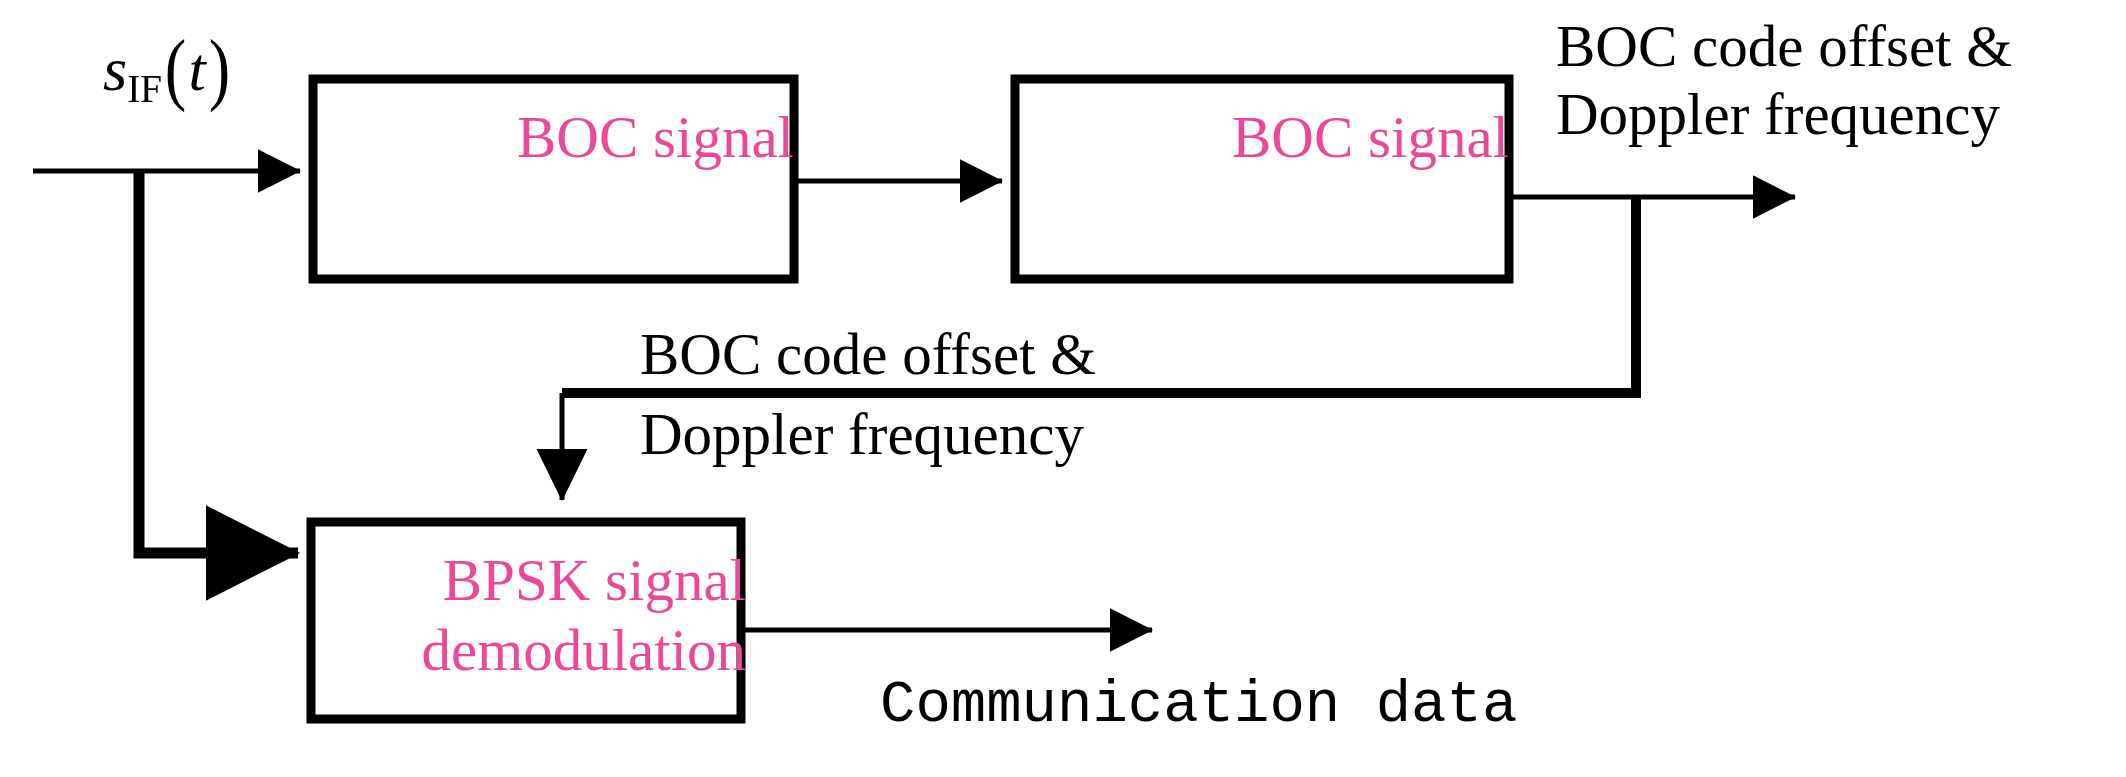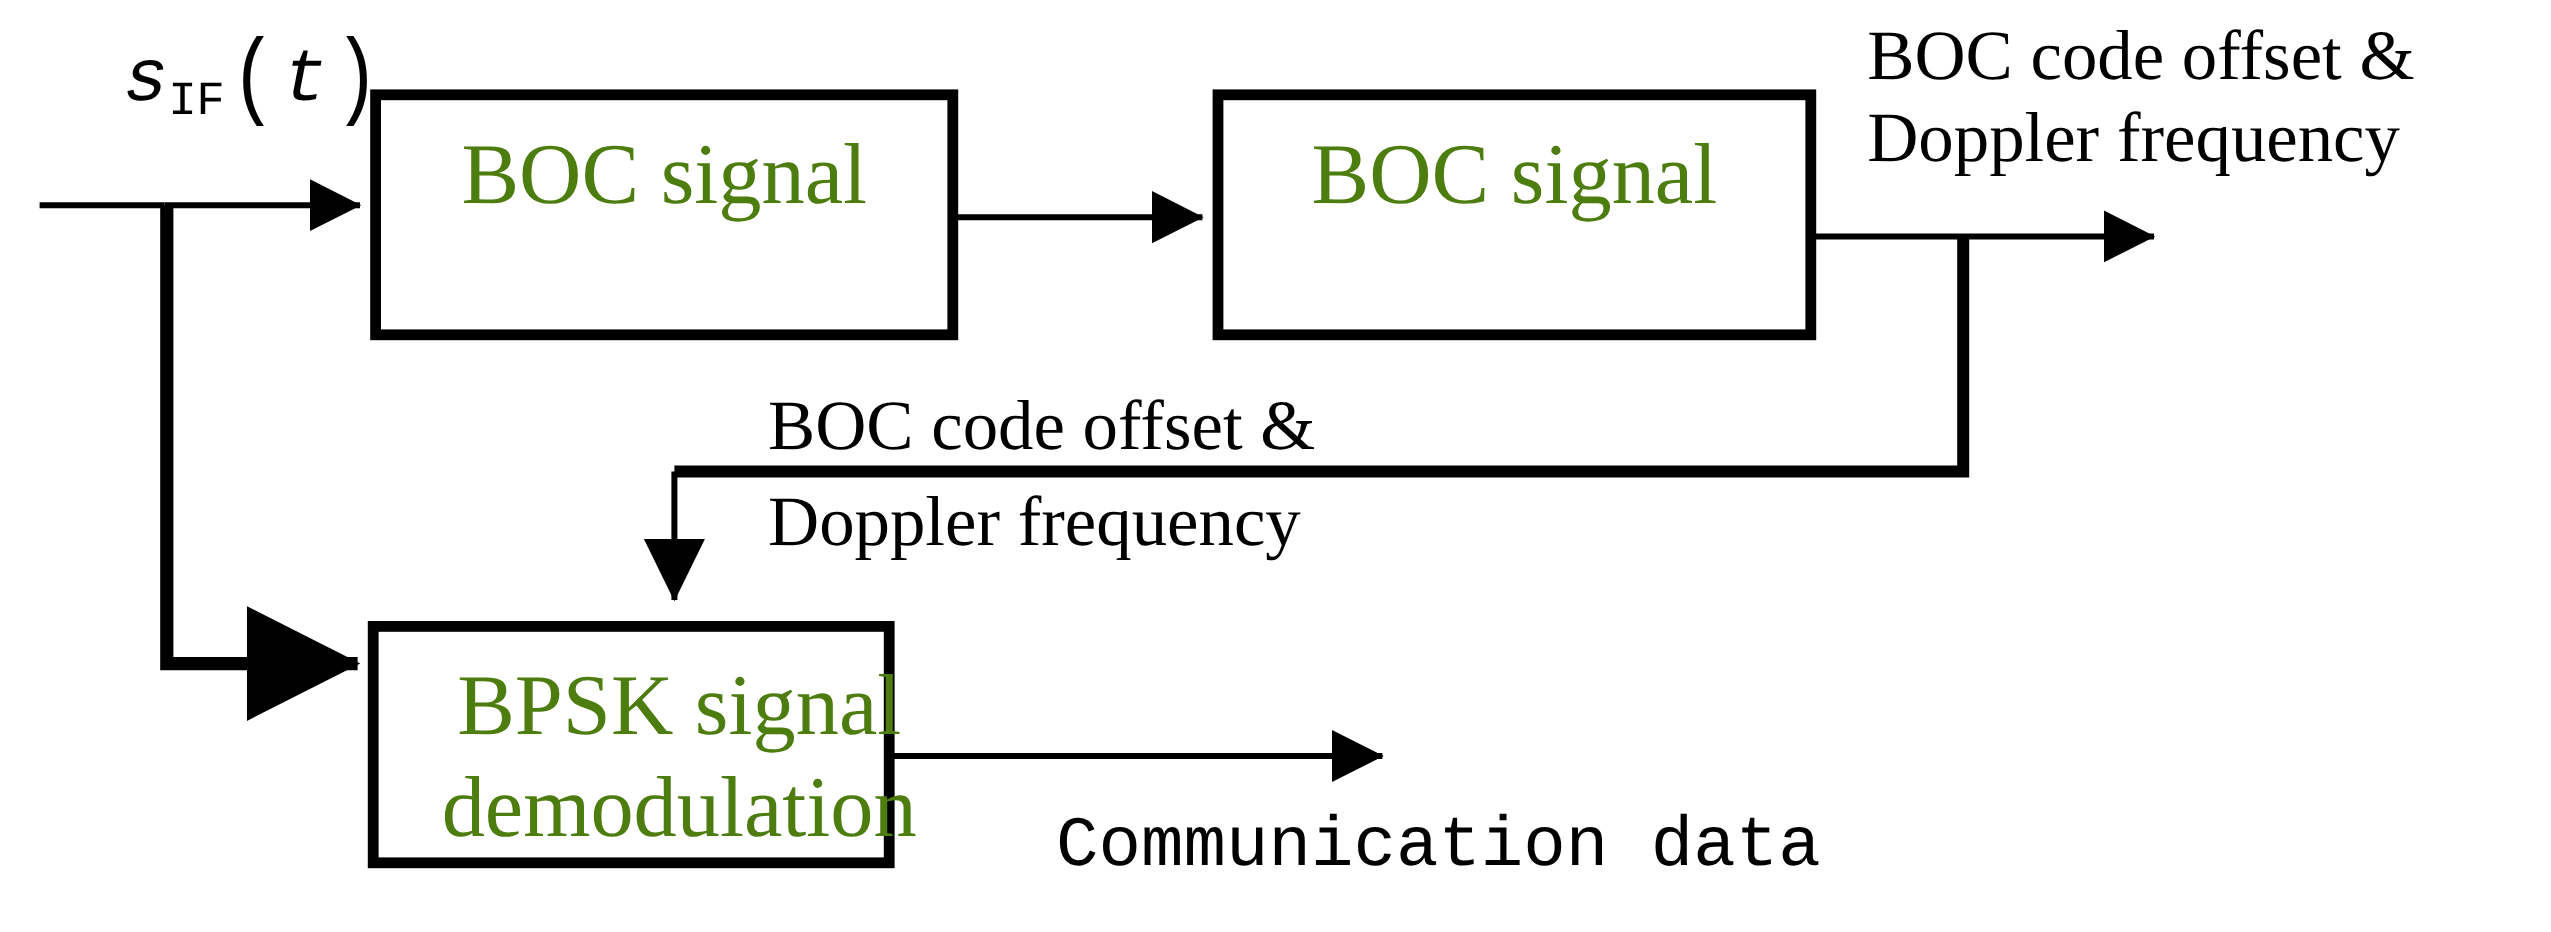--- a/index.html
+++ b/index.html
@@ -18,40 +18,39 @@
   }
   #diagram-svg {
     position: absolute;
     left: 0;
     top: 0;
     width: 2126px;
     height: 777px;
   }
   .blk-label {
     position: absolute;
-    text-align: center;
+    text-align: right;
     line-height: 1.18;
-    font-size: 72px;
-    color: #4d7c0f;
+    font-size: 59px;
+    color: #ec4899;
     white-space: nowrap;
     pointer-events: none;
   }
   .flow-label {
     position: absolute;
     line-height: 1.16;
     font-size: 59px;
     color: #000;
     white-space: nowrap;
   }
   .sig-label {
     position: absolute;
     font-size: 62px;
     color: #000;
     white-space: nowrap;
-    font-family: Liberation Mono, monospace;
   }
   .sig-label .it { font-style: italic; }
   .sig-label .sub {
     font-size: 0.64em;
     font-style: normal;
     vertical-align: -0.30em;
     letter-spacing: -0.01em;
   }
   .sig-label .paren {
     font-size: 1.30em;
@@ -101,21 +100,21 @@
   </div>
 
   <div class="blk-label" style="left:313px; top:103px; width:481px;">
     <span class="lbl-line">BOC signal</span>
   </div>
 
   <div class="blk-label" style="left:1015px; top:103px; width:494px;">
     <span class="lbl-line">BOC signal</span>
   </div>
 
-  <div class="blk-label" style="left:306px; top:546px; width:440px;padding-left:40px;">
+  <div class="blk-label" style="left:306px; top:546px; width:440px;">
     <span class="lbl-line">BPSK signal</span>
     <span class="lbl-line">demodulation</span>
   </div>
 
   <div class="flow-label" style="left:1556px; top:12px; width:570px;">
     <span class="lbl-line">BOC code offset &amp;</span>
     <span class="lbl-line">Doppler frequency</span>
   </div>
 
   <div class="flow-label" style="left:640px; top:320px; width:720px;">

